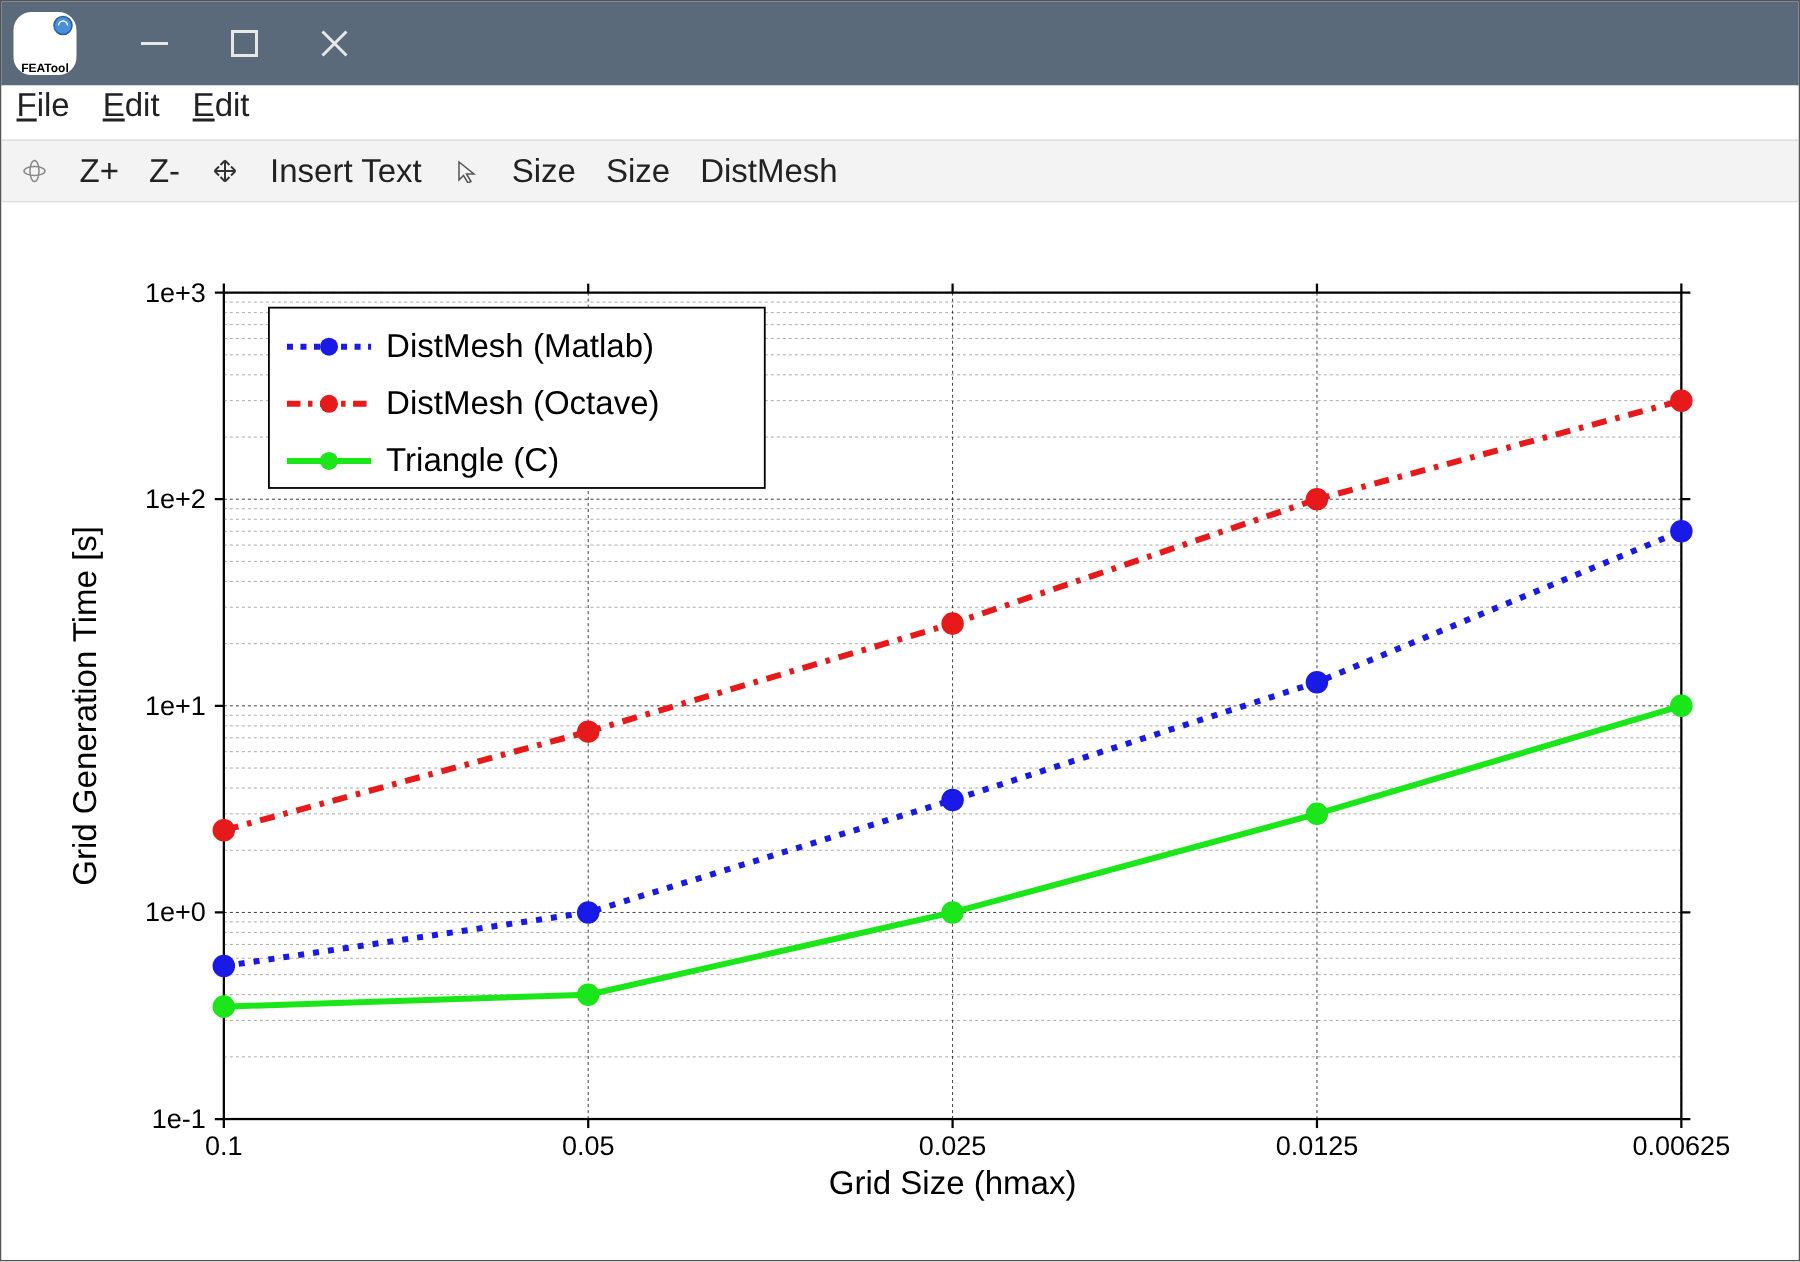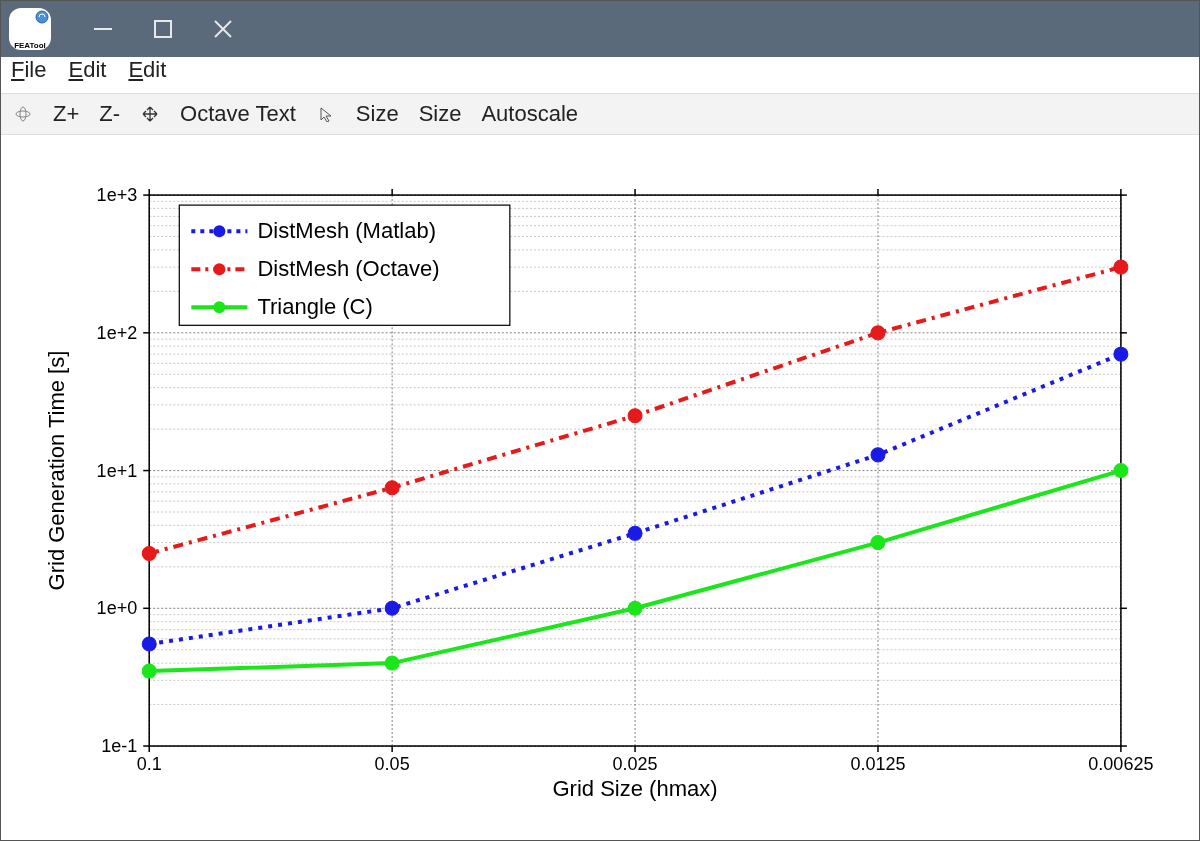--- a/index.html
+++ b/index.html
@@ -138,29 +138,29 @@
           <ellipse cx="9" cy="9" rx="3" ry="7" stroke="#888" fill="none" stroke-width="1"></ellipse>
         </svg>
     </span>
     <span class="tool">Z+</span>
     <span class="tool">Z-</span>
     <span class="tool small-icon">
       <svg width="18" height="18">
           <path d="M9 2 L9 16 M2 9 L16 9 M9 2 L6 5 M9 2 L12 5 M9 16 L6 13 M9 16 L12 13 M2 9 L5 6 M2 9 L5 12 M16 9 L13 6 M16 9 L13 12" stroke="#333" stroke-width="1.3" fill="none"></path>
         </svg>
     </span>
-    <span class="tool">Octave Text</span>
+    <span class="tool">Insert Text</span>
     <span class="tool small-icon">
       <svg width="16" height="16">
           <path d="M3 2 L3 14 L6 11 L9 16 L11 15 L8 10 L13 10 Z" fill="none" stroke="#555" stroke-width="1"></path>
         </svg>
     </span>
     <span class="tool">Size</span>
     <span class="tool">Size</span>
-    <span class="tool">Autoscale</span>
+    <span class="tool">DistMesh</span>
   </div>
 
   <div class="plot-area">
     <svg class="chart" id="chart-svg" viewBox="0 0 1160 680">
         <rect x="130" y="50" width="970" height="550" fill="none" stroke="#000" stroke-width="1.5"></rect>
         <line x1="130" x2="1100" y1="600" y2="600" class="grid-major"></line>
         <line x1="124" x2="130" y1="600" y2="600" stroke="#000" stroke-width="1.5"></line>
         <line x1="1100" x2="1106" y1="600" y2="600" stroke="#000" stroke-width="1.5"></line>
         <line x1="130" x2="1100" y1="558.6083755962026" y2="558.6083755962026" class="grid-line"></line>
         <line x1="130" x2="1100" y1="534.3958274760464" y2="534.3958274760464" class="grid-line"></line>

